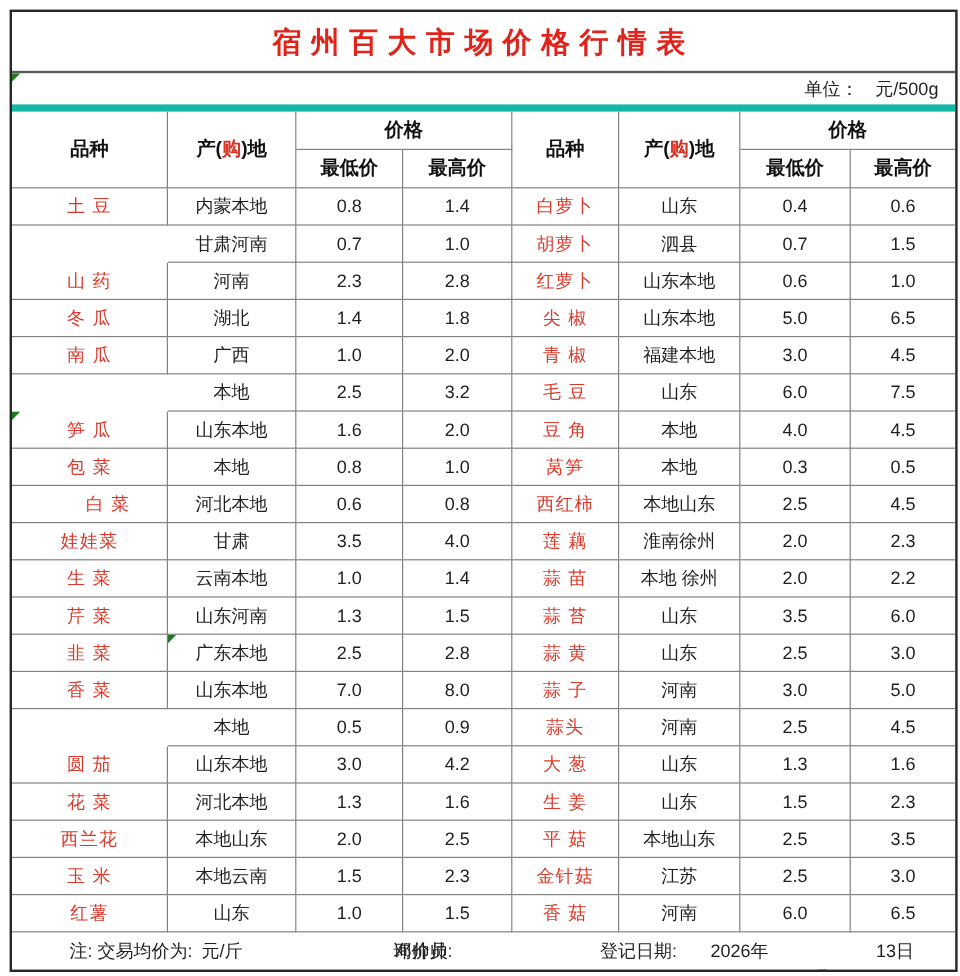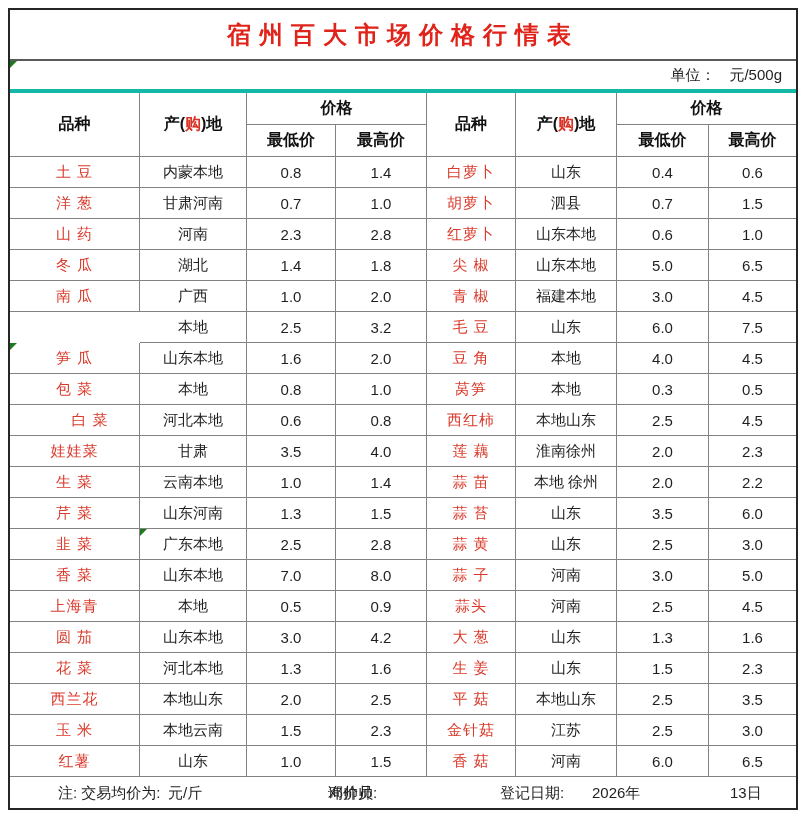--- a/index.html
+++ b/index.html
@@ -23,21 +23,21 @@
   }
   .noR{border-right:none;}
   .title-row{
     grid-column:1/9;grid-row:1;
     border-right:none;border-bottom:2px solid #5a5a5a;
     color:#e0241b;font-family:"Liberation Serif","DejaVu Serif",serif;
     font-weight:bold;font-size:24px;letter-spacing:8px;
   }
   .unit-row{
     grid-column:1/9;grid-row:2;
-    border-right:none;border-bottom:4px solid #14b8a6;
+    border-right:none;border-bottom:6px solid #14b8a6;
     justify-content:flex-end;padding-right:14px;
   }
   .unit-row .gap{display:inline-block;width:14px;}
   .hdr{font-weight:bold;font-size:16px;color:#111;}
   .h-variety-l{grid-column:1;grid-row:3/5;}
   .h-origin-l{grid-column:2;grid-row:3/5;}
   .h-price-l{grid-column:3/5;grid-row:3;}
   .h-min-l{grid-column:3;grid-row:4;}
   .h-max-l{grid-column:4;grid-row:4;}
   .h-variety-r{grid-column:5;grid-row:3/5;}
@@ -109,21 +109,20 @@
     <span class="f-datelabel">登记日期:</span>
     <span class="f-year">2026年</span>
     <span class="f-month">1月</span>
     <span class="f-day">13日</span>
   </div>
 
 <div class="cell name" style="grid-area: 5 / 1;">土 豆</div>
     <div class="cell" style="grid-area: 5 / 2;">内蒙本地</div>
     <div class="cell" style="grid-area: 5 / 3;">0.8</div>
     <div class="cell" style="grid-area: 5 / 4;">1.4</div>
-    <div class="cell name" style="grid-area: 6 / 1;">洋 葱</div>
     <div class="cell" style="grid-area: 6 / 2;">甘肃河南</div>
     <div class="cell" style="grid-area: 6 / 3;">0.7</div>
     <div class="cell" style="grid-area: 6 / 4;">1.0</div>
     <div class="cell name" style="grid-area: 7 / 1;">山 药</div>
     <div class="cell" style="grid-area: 7 / 2;">河南</div>
     <div class="cell" style="grid-area: 7 / 3;">2.3</div>
     <div class="cell" style="grid-area: 7 / 4;">2.8</div>
     <div class="cell name" style="grid-area: 8 / 1;">冬 瓜</div>
     <div class="cell" style="grid-area: 8 / 2;">湖北</div>
     <div class="cell" style="grid-area: 8 / 3;">1.4</div>
@@ -160,21 +159,20 @@
     <div class="cell" style="grid-area: 16 / 3;">1.3</div>
     <div class="cell" style="grid-area: 16 / 4;">1.5</div>
     <div class="cell name" style="grid-area: 17 / 1;">韭 菜</div>
     <div class="cell" style="grid-area: 17 / 2;"><span class="corner-marker"></span>广东本地</div>
     <div class="cell" style="grid-area: 17 / 3;">2.5</div>
     <div class="cell" style="grid-area: 17 / 4;">2.8</div>
     <div class="cell name" style="grid-area: 18 / 1;">香 菜</div>
     <div class="cell" style="grid-area: 18 / 2;">山东本地</div>
     <div class="cell" style="grid-area: 18 / 3;">7.0</div>
     <div class="cell" style="grid-area: 18 / 4;">8.0</div>
-    <div class="cell name" style="grid-area: 19 / 1;">上海青</div>
     <div class="cell" style="grid-area: 19 / 2;">本地</div>
     <div class="cell" style="grid-area: 19 / 3;">0.5</div>
     <div class="cell" style="grid-area: 19 / 4;">0.9</div>
     <div class="cell name" style="grid-area: 20 / 1;">圆 茄</div>
     <div class="cell" style="grid-area: 20 / 2;">山东本地</div>
     <div class="cell" style="grid-area: 20 / 3;">3.0</div>
     <div class="cell" style="grid-area: 20 / 4;">4.2</div>
     <div class="cell name" style="grid-area: 21 / 1;">花 菜</div>
     <div class="cell" style="grid-area: 21 / 2;">河北本地</div>
     <div class="cell" style="grid-area: 21 / 3;">1.3</div>

